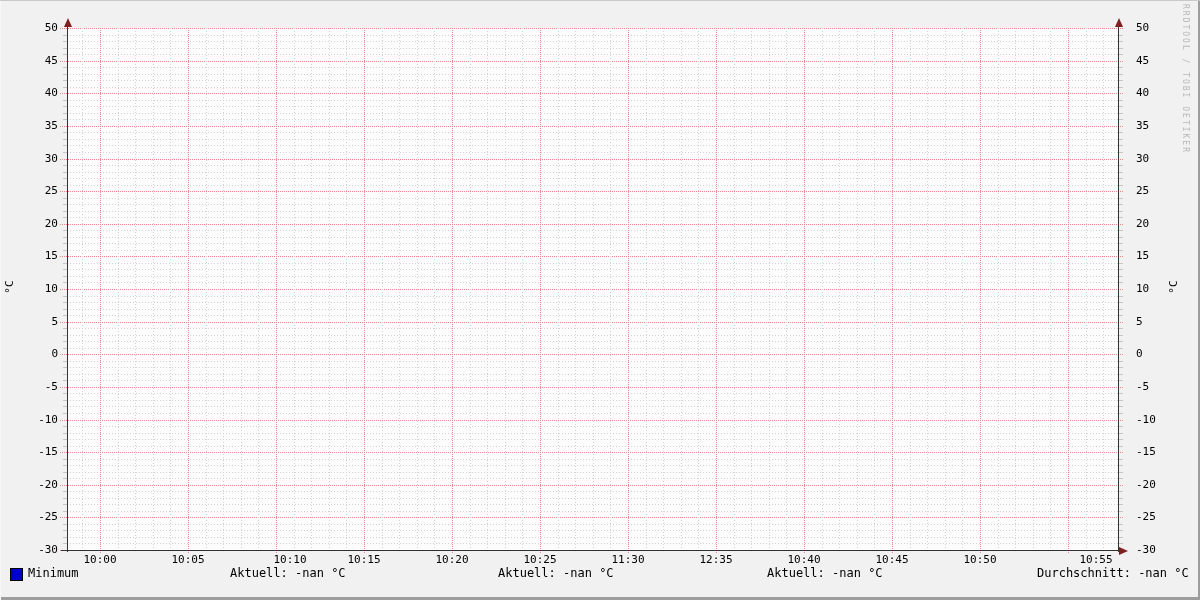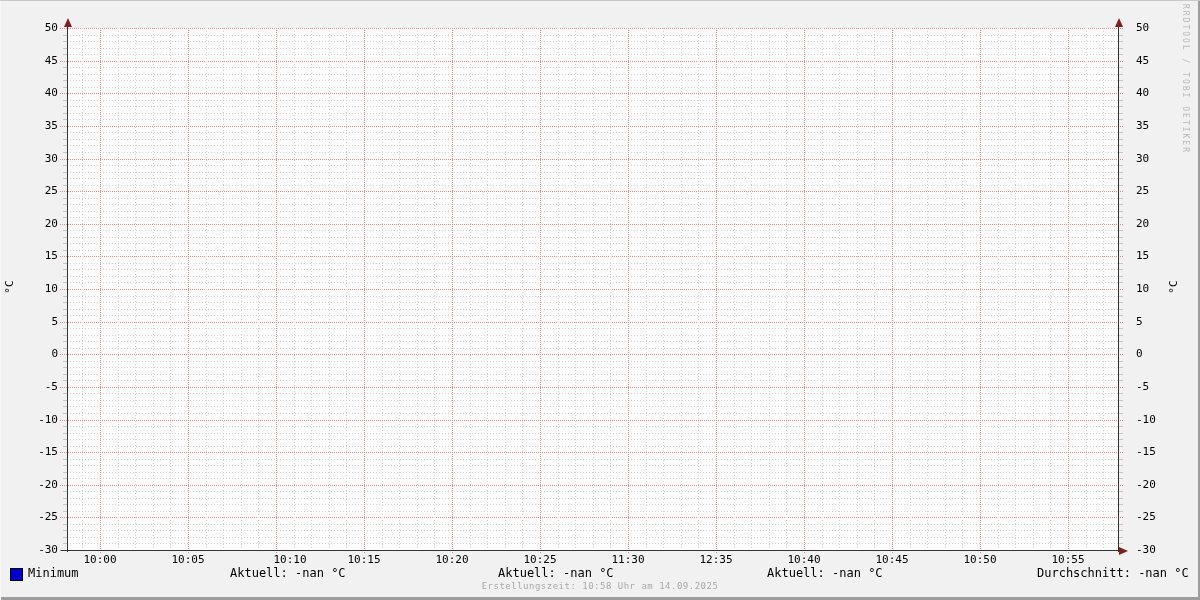--- a/index.html
+++ b/index.html
@@ -395,26 +395,25 @@
       <div class="xtick" style="left: 164px;">10:05</div>
       <div class="xtick" style="left: 252px; margin-left: 14px;">10:10</div>
       <div class="xtick" style="left: 340px;">10:15</div>
       <div class="xtick" style="left: 428px;">10:20</div>
       <div class="xtick" style="left: 516px;">10:25</div>
       <div class="xtick" style="left: 604px;">11:30</div>
       <div class="xtick" style="left: 692px;">12:35</div>
       <div class="xtick" style="left: 780px;">10:40</div>
       <div class="xtick" style="left: 868px;">10:45</div>
       <div class="xtick" style="left: 956px;">10:50</div>
-      <div class="xtick" style="left: 1044px;">10:55</div>
+      <div class="xtick" style="left: 1072px;">10:55</div>
     </div>
 
   <div class="legend-swatch" style="background: rgb(0, 0, 204);"></div>
   <div class="legend-label">Minimum</div>
   <div id="legend-stats">
       <div class="stat" style="left: 230px;">Aktuell: -nan °C</div>
       <div class="stat" style="left: 498px;">Aktuell: -nan °C</div>
       <div class="stat" style="left: 767px;">Aktuell: -nan °C</div>
       <div class="stat" style="left: 1037px;">Durchschnitt: -nan °C</div>
     </div>
 
-  <div class="footer">Erstellungszeit: 10:58 Uhr am 14.09.2025</div>
 </div>
 
 </body></html>

